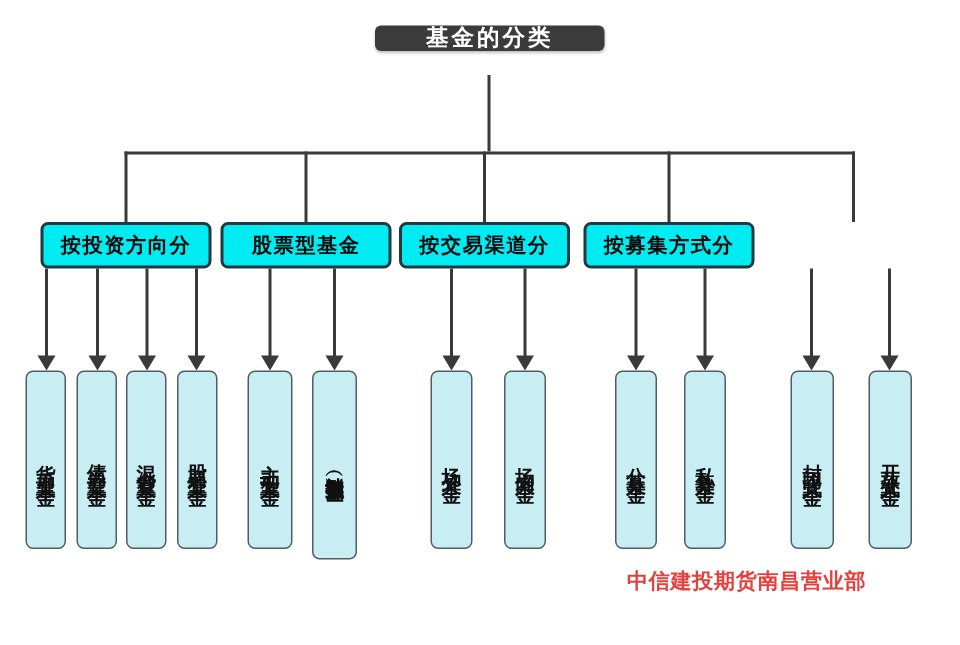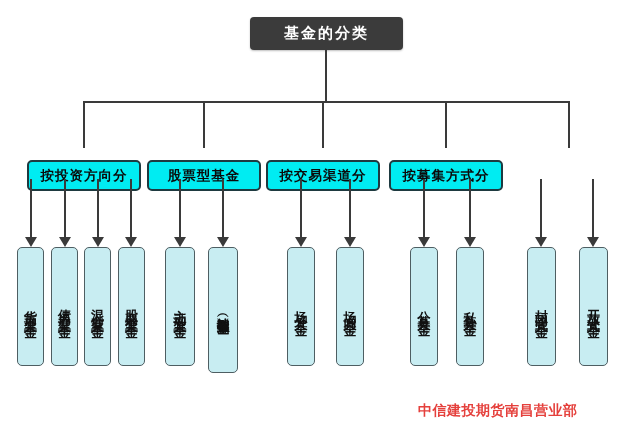--- a/index.html
+++ b/index.html
@@ -16,32 +16,32 @@
     font-family:"Liberation Sans","DejaVu Sans",sans-serif;
     background:#ffffff;
   }
   .stage{
     position:relative;
     width:640px;height:430px;
     background:#ffffff;
     overflow:hidden;
   }
   .root-node{
-    position:absolute;left:250px;top:17px;width:153px;height:33px;
+    position:absolute;left:250px;top:17px;width:153px;height:17px;
     background:var(--root-bg);
     color:#ffffff;
     border-radius:4px;
     display:flex;align-items:center;justify-content:center;
     font-size:15px;font-weight:bold;letter-spacing:2px;
     box-shadow:0 1px 2px rgba(0,0,0,0.25);
   }
   .vline{position:absolute;width:2px;background:var(--line);}
   .hline{position:absolute;height:2px;background:var(--line);}
   .cat-node{
-    position:absolute;top:160px;width:114px;height:31px;
+    position:absolute;top:148px;width:114px;height:31px;
     box-sizing:border-box;
     background:var(--cat-fill);
     border:2px solid var(--cat-border);
     border-radius:5px;
     display:flex;align-items:center;justify-content:center;
     font-size:13.5px;font-weight:bold;letter-spacing:1px;color:#0a0a0a;
   }
   .arrow{
     position:absolute;top:179px;width:12px;height:68px;
   }
@@ -68,21 +68,21 @@
     text-orientation:mixed;
     font-size:13px;font-weight:bold;color:#111111;
     letter-spacing:4px;
     line-height:1;
     margin-bottom:-4px; 
   }
   .leaf-node.tall .leaf-label{
     font-size:12.5px;letter-spacing:0.5px;margin-bottom:0;
   }
   .watermark{
-    position:absolute;left:418px;top:402px;
+    position:absolute;left:418px;top:379px;
     font-size:14px;font-weight:bold;
     color:var(--watermark);
     letter-spacing:0.5px;
     white-space:nowrap;
   }
 </style>
 </head>
 <body>
 
 <div class="stage">

